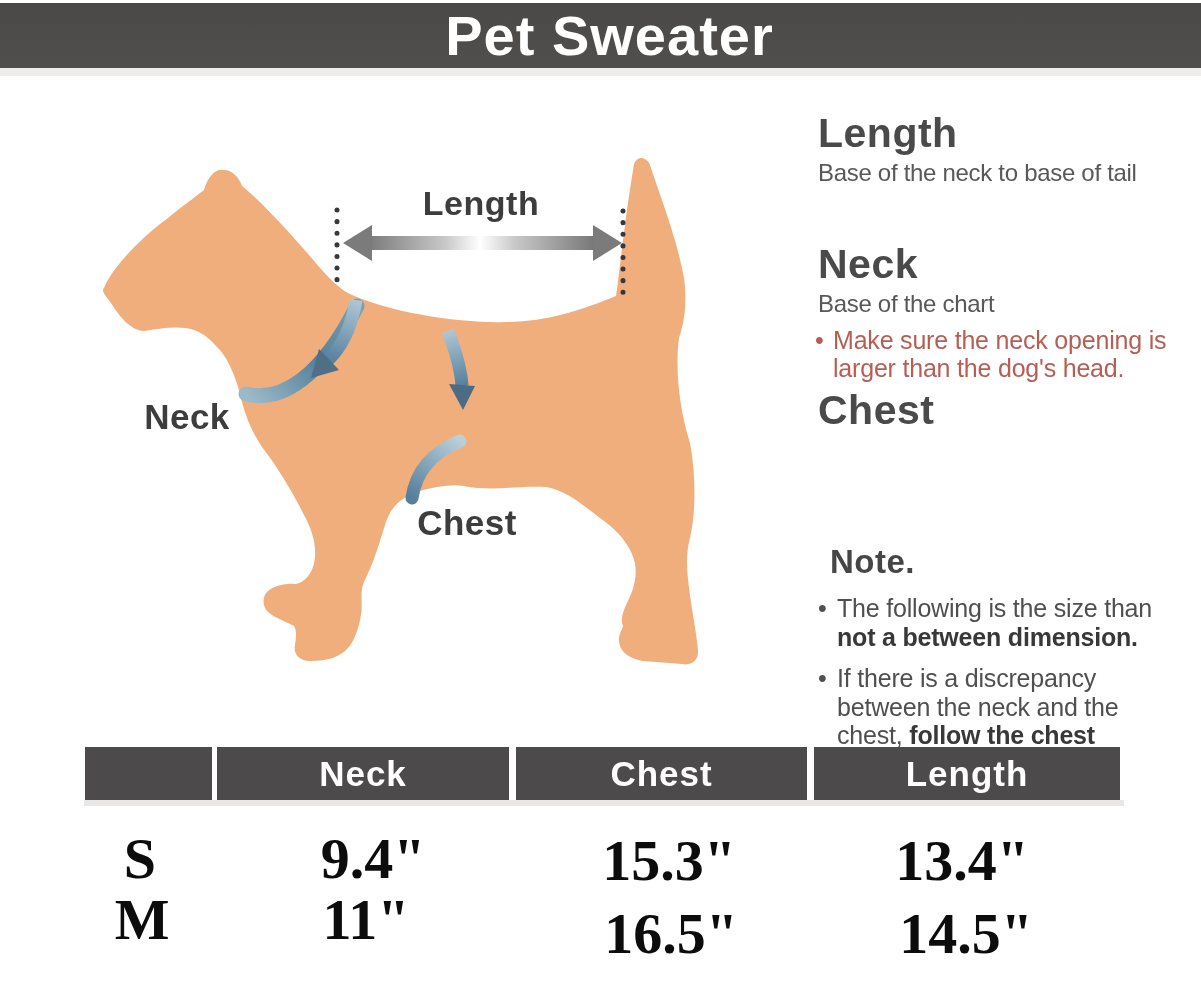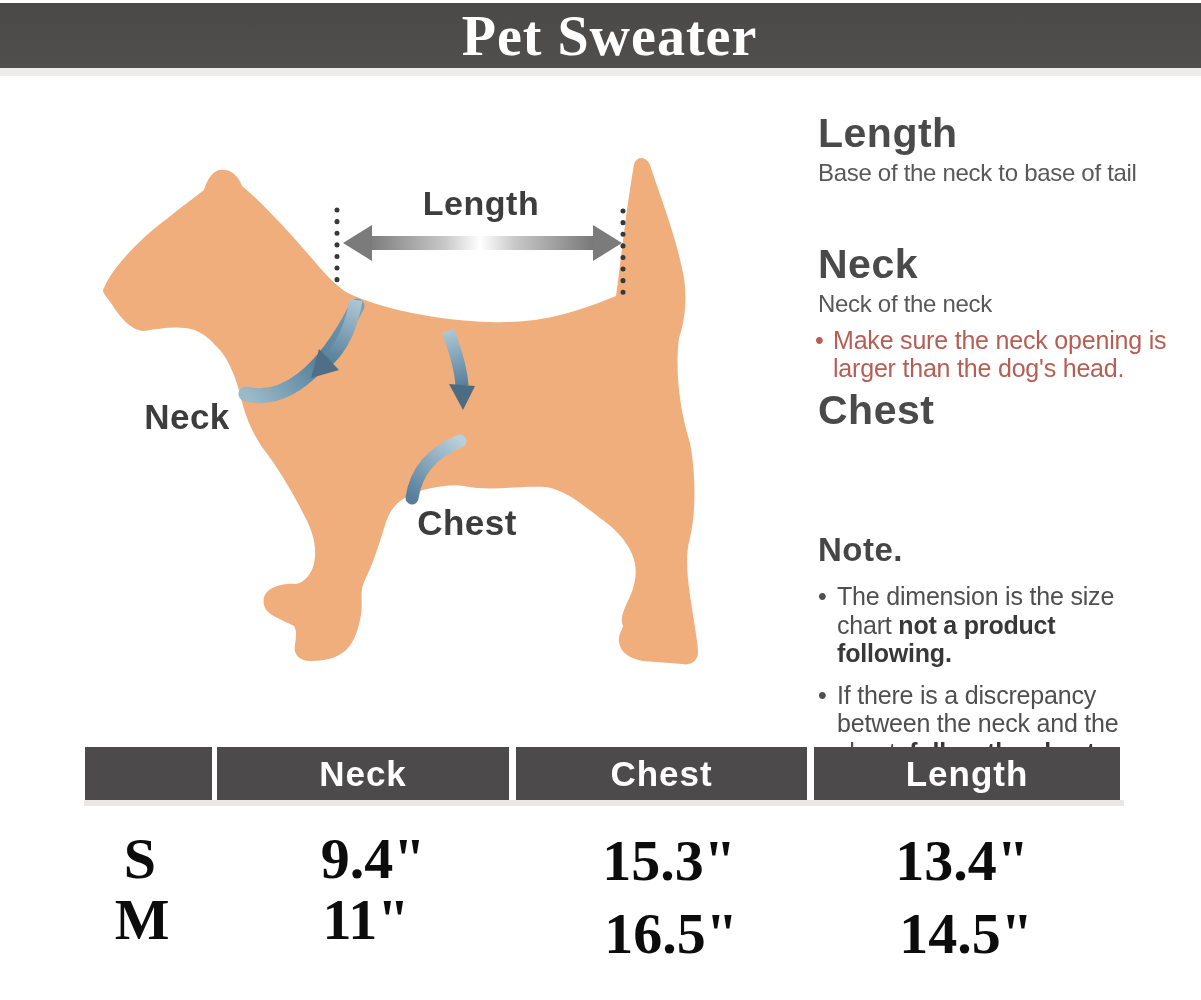--- a/index.html
+++ b/index.html
@@ -8,21 +8,21 @@
     background:#fff;font-family:"Liberation Sans",sans-serif;
   }
   
   .titlebar{
     position:absolute;left:0;top:3px;width:1201px;height:65px;
     background:linear-gradient(var(--title-bar,#4a4948),#504f4e);
     display:flex;align-items:center;justify-content:center;
   }
   .titlebar h1{
     margin:0;padding-left:18px;
-    font-family:Liberation Serif, serif;font-weight:700;font-size:56px;
+    font-family:Liberation Sans, sans-serif;font-weight:700;font-size:56px;
     color:#ffffff;letter-spacing:1px;
   }
   .titlebar-shadow{position:absolute;left:0;top:68px;width:1201px;height:8px;background:#efedeb;}
   
   .diagram-art{position:absolute;left:0;top:0;width:1201px;height:1000px;}
   .dg-label{
     position:absolute;transform:translateX(-50%);
     font-weight:700;color:#3d3d3d;letter-spacing:.5px;white-space:nowrap;
   }
   .dg-label.length{left:481px;top:184px;font-size:34px;}
@@ -39,21 +39,21 @@
   .blk-length{top:112px;}
   .blk-neck{top:243px;}
   .blk-chest{top:389px;}
   .warning{
     position:absolute;left:-3px;top:326px;width:336px;
     font-size:25px;line-height:1.13;color:var(--warning-red,#b65e54);
     padding-left:18px;letter-spacing:-.2px;
   }
   .warning .dot{position:absolute;left:0;top:0;}
   .note{position:absolute;left:0;top:531px;width:336px;}
-  .note h3{margin:0;font-size:33px;font-weight:700;color:#464646;letter-spacing:.5px;}
+  .note h3{margin:12px;font-size:33px;font-weight:700;color:#464646;letter-spacing:.5px;}
   .note-item{
     position:relative;margin-top:13px;padding-left:19px;
     font-size:25px;line-height:1.14;color:#4f4f4f;letter-spacing:-.2px;
   }
   .note-item .dot{position:absolute;left:0;top:0;}
   .note-item b{color:#383838;}
   
   .thead-cell{
     position:absolute;top:747px;height:53px;background:var(--header-bg,#4c4a4a);
     color:#fff;font-size:35px;font-weight:700;letter-spacing:1px;
@@ -183,37 +183,37 @@
 
   <aside class="defs">
 
     <section class="def-block blk-length">
       <h2>Length</h2>
       <p>Base of the neck to base of tail</p>
     </section>
 
     <section class="def-block blk-neck">
       <h2>Neck</h2>
-      <p>Neck of the neck</p>
+      <p>Base of the chart</p>
     </section>
 
     <div class="warning">
       <span class="dot">•</span>
       <span>Make sure the neck opening is larger than the dog's head.</span>
     </div>
 
     <section class="def-block blk-chest">
       <h2>Chest</h2>
     </section>
 
     <div class="note">
       <h3>Note.</h3>
       <div class="note-item">
         <span class="dot">•</span>
-        <span>The dimension is the size chart </span><b>not a product following.</b><span></span>
+        <span>The following is the size than </span><b>not a between dimension.</b><span></span>
       </div>
       <div class="note-item">
         <span class="dot">•</span>
         <span>If there is a discrepancy between the neck and the chest, </span><b>follow the chest size</b><span>.</span>
       </div>
     </div>
   </aside>
 
   <div>
     <div class="thead-cell" style="left:85px;width:127px;"></div>

